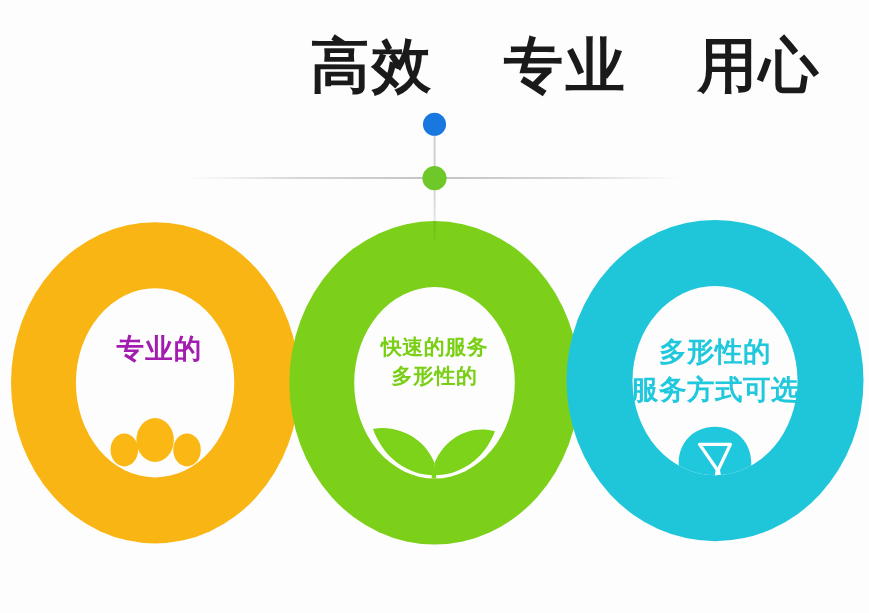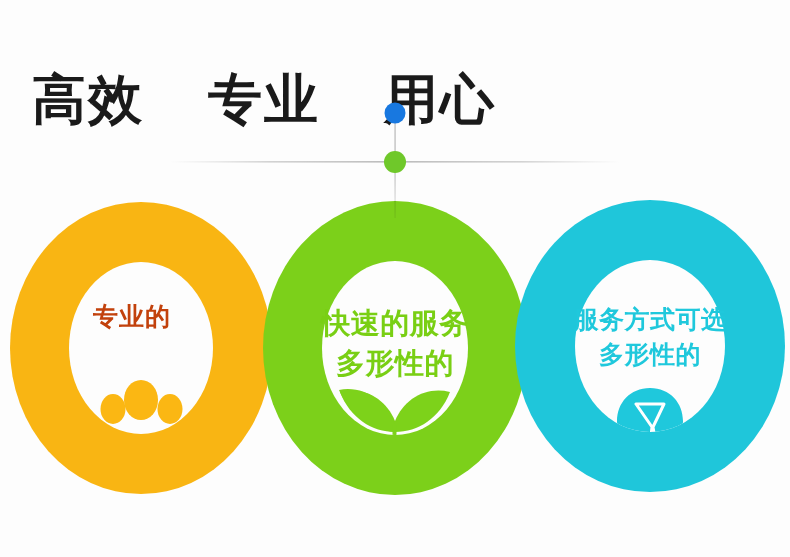--- a/index.html
+++ b/index.html
@@ -20,29 +20,28 @@
     height: 557px;
     background: #fdfdfd;
   }
 
   
   #headline {
     position: absolute;
     left: 0;
     top: 26px;
     width: 778px;
-    text-align: left;
+    text-align: right;
     white-space: nowrap;
     font-size: 54px;
     line-height: 68px;
     font-weight: 700;
     color: #1a1a1a;
     letter-spacing: 2px;
     font-family: "DejaVu Sans", "Liberation Sans", sans-serif;
-    margin-top: 40px;
   }
   #headline .hl-word {
     display: inline-block;
     margin: 0 32px;
   }
 
   
   #connector {
     position: absolute;
     left: 0;
@@ -67,32 +66,32 @@
     text-align: center;
     white-space: nowrap;
     font-weight: 700;
     font-family: "DejaVu Sans", "Liberation Sans", sans-serif;
     line-height: 1.38;
     pointer-events: none;
   }
   .ring-text .line { display: block; }
 
   #text-1 {
-    left: 22px;
+    left: 35px;
     top: 300px;
     width: 220px;
     font-size: 25px;
-    color: #c2410c;
+    color: #a21caf;
     letter-spacing: 1px;
   }
   #text-2 {
     left: 278px;
     top: 303px;
     width: 234px;
-    font-size: 29px;
+    font-size: 19px;
     color: #79cf14;
     letter-spacing: 0.5px;
   }
   #text-3 {
     left: 528px;
     top: 303px;
     width: 244px;
     font-size: 25px;
     color: #1fc8dc;
     letter-spacing: 0.5px;
@@ -221,17 +220,17 @@
   <div id="text-1" class="ring-text">
     <span class="line">专业的</span>
   </div>
 
   <div id="text-2" class="ring-text">
     <span class="line">快速的服务</span>
     <span class="line">多形性的</span>
   </div>
 
   <div id="text-3" class="ring-text">
+    <span class="line">多形性的</span>
     <span class="line">服务方式可选</span>
-    <span class="line">多形性的</span>
   </div>
 
 </div>
 
 </body></html>

